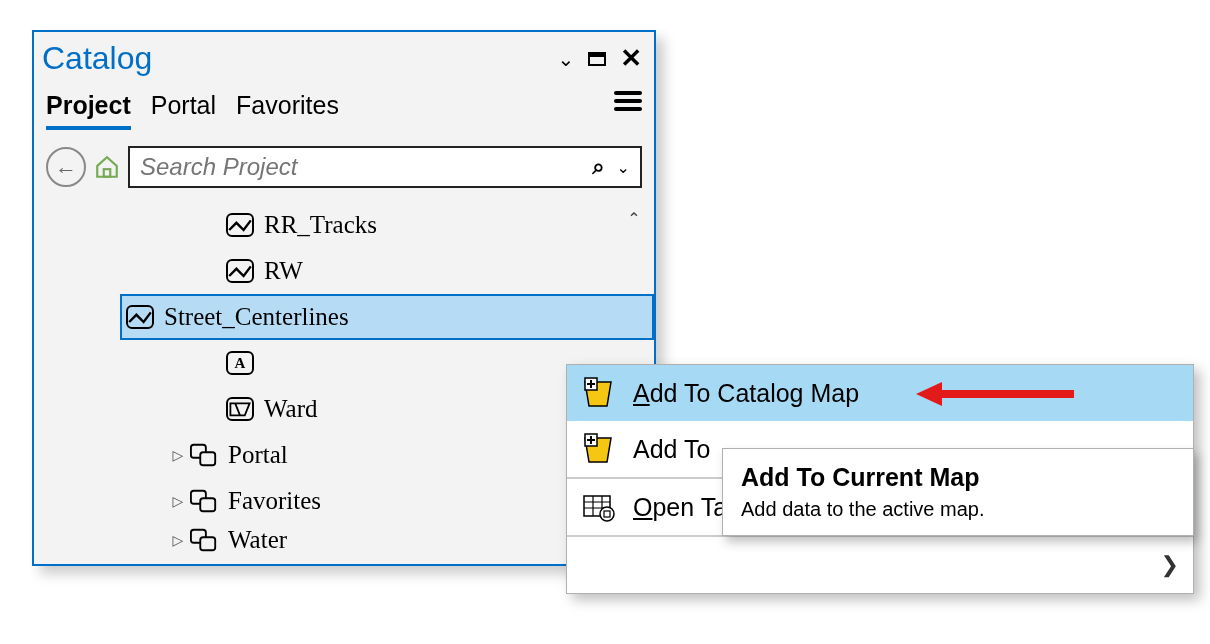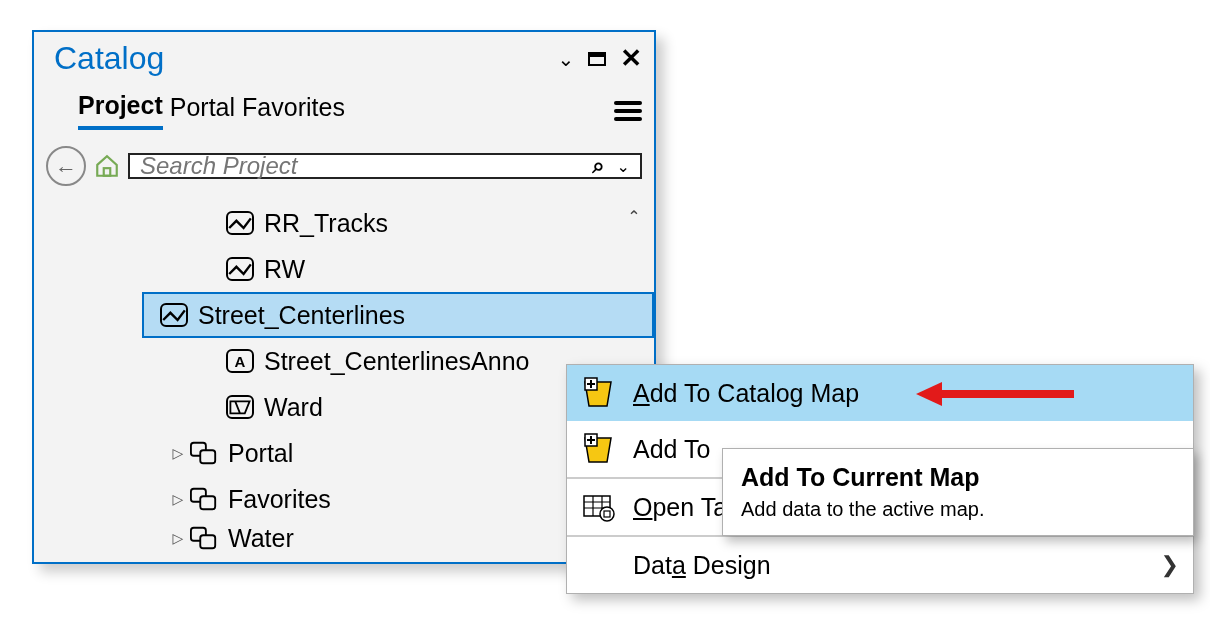--- a/index.html
+++ b/index.html
@@ -16,41 +16,40 @@
     left: 32px;
     top: 30px;
     width: 624px;
     border: 2px solid #006fc7;
     background: #f3f3f3;
     box-shadow: 8px 8px 12px rgba(0,0,0,0.2);
   }
   .panel-header {
     display: flex;
     align-items: center;
-    padding: 8px 12px 0 20px;
+    padding: 8px 12px 0 8px;
     justify-content: space-between;
   }
   .panel-title {
     font-size: 32px;
     color: #006fc7;
     font-weight: 400;
     flex: 1;
   }
   .header-icons {
     display: flex;
     align-items: center;
     gap: 14px;
   }
   .header-icons span { font-size: 20px; }
   .tabs {
     display: flex;
-    align-items: center;
+    align-items: flex-start;
     padding: 14px 12px 0 12px;
-    gap: 7px;
-    margin-left: 32px;
+    gap: 20px;
   }
   .tab {
     font-size: 25px;
     color: #000;
     padding-bottom: 6px;
     cursor: pointer;
   }
   .tab.active {
     font-weight: 600;
     border-bottom: 4px solid #006fc7;
@@ -71,21 +70,21 @@
     width: 40px; height: 40px; border: 2px solid #888; border-radius: 50%;
     display: flex; align-items: center; justify-content: center;
     color: #666; font-size: 22px;
   }
   .home-icon {
     width: 26px; height: 26px;
     display: flex; align-items: center; justify-content: center;
   }
   .search-field {
     flex: 1;
-    height: 26px;
+    height: 42px;
     border: 2px solid #222;
     background: #fff;
     display: flex;
     align-items: center;
     padding: 0 10px;
   }
   .search-input {
     flex: 1;
     border: none;
     font-size: 24px;
@@ -104,20 +103,21 @@
     top: 6px;
     width: 28px; height: 28px;
     display: flex; align-items: center; justify-content: center;
     font-size: 16px; color: #444;
   }
   .tree-item {
     display: flex;
     align-items: center;
     height: 46px;
     padding-right: 40px;
+    font-family: Liberation Serif, serif;
   }
   .tree-item .indent1 { width: 132px; flex-shrink: 0; }
   .tree-item .indent2 { width: 192px; flex-shrink: 0; }
   .tree-item .expander {
     width: 24px; text-align: center; color: #555; font-size: 14px;
   }
   .tree-item .icon-box {
     width: 28px; height: 24px;
     border: 2px solid #000;
     border-radius: 6px;
@@ -131,22 +131,22 @@
     margin-right: 10px;
     flex-shrink: 0;
   }
   .tree-item .label {
     font-size: 25px;
     color: #000;
   }
   .tree-item.selected {
     background: #b5dcf4;
     border: 2px solid #006fc7;
-    margin-left: 108px;
-    padding-left: 16px;
+    margin-left: 86px;
+    padding-left: 4px;
   }
 
   
   .context-menu {
     position: absolute;
     left: 566px;
     top: 364px;
     width: 628px;
     background: #fff;
     border: 1px solid #b0b0b0;
@@ -273,21 +273,20 @@
           </svg>
         </div>
       <div class="label">Street_Centerlines</div>
     </div>
 
     <div class="tree-item">
       <div class="indent2"></div>
       <div class="icon-box">
           <span style="font-size:15px;font-weight:bold;">A</span>
         </div>
-      <div class="label">Street_CenterlinesAnno</div>
     </div>
 
     <div class="tree-item">
       <div class="indent2"></div>
       <div class="icon-box">
           <svg viewBox="0 0 20 14">
             <path d="M2 2 L18 2 L14 12 L2 12 Z M6 2 L10 12" stroke="#000" stroke-width="1.5" fill="none"></path>
           </svg>
         </div>
       <div class="label">Ward</div>
@@ -365,21 +364,20 @@
           <rect x="23" y="21" width="6" height="6" fill="none" stroke="#000" stroke-width="1.2"></rect>
         </svg>
     </div>
     <span class="menu-label"><span class="u">O</span><span>pen Ta</span></span>
   </div>
 
   <div class="menu-sep"></div>
 
   <div class="menu-item">
     <div class="menu-icon"></div>
-    <span class="menu-label"><span>Dat</span><span class="u">a</span><span> Design</span></span>
     <span class="menu-arrow">❯</span>
   </div>
 </div>
 
 <div class="tooltip">
   <div class="tooltip-title">Add To Current Map</div>
   <div class="tooltip-desc">Add data to the active map.</div>
 </div>
 
 <div class="arrow-annot">

